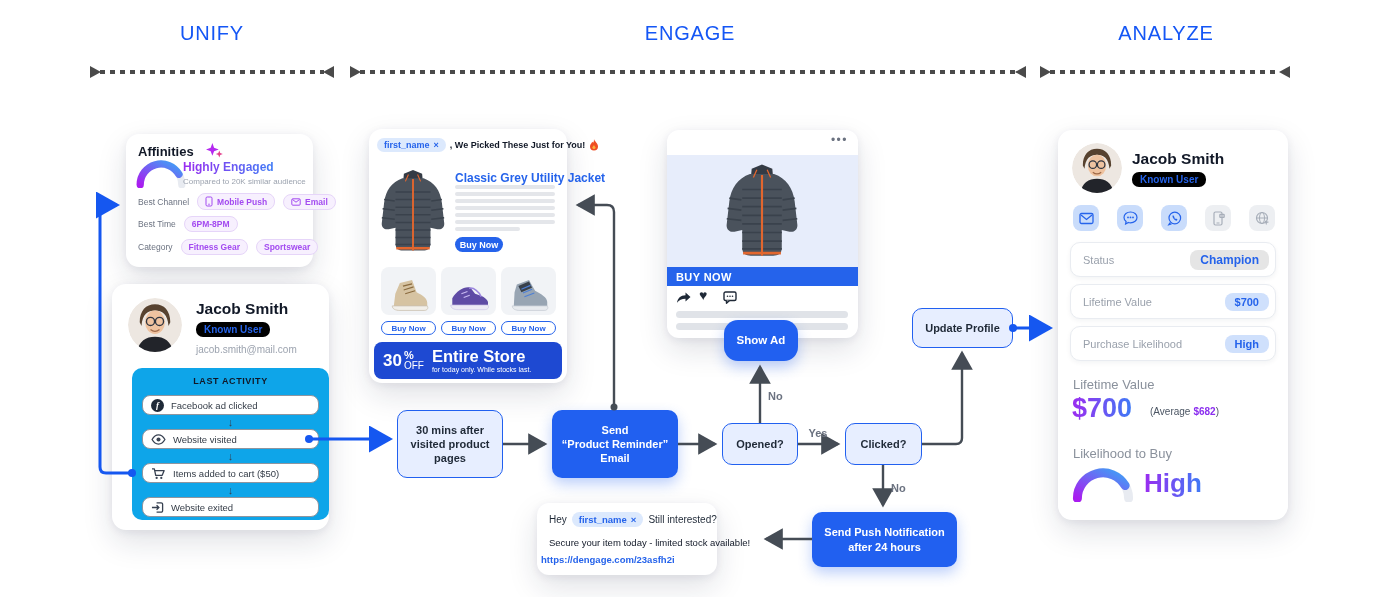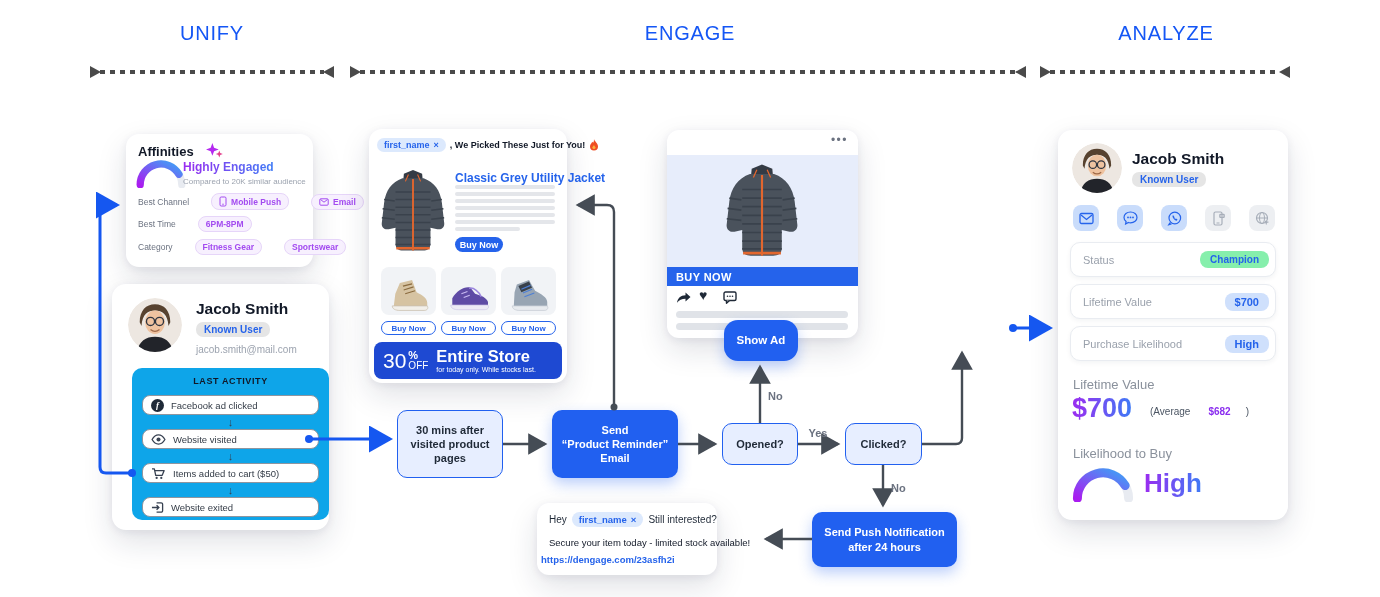--- a/index.html
+++ b/index.html
@@ -5,32 +5,32 @@
 *{margin:0;padding:0;box-sizing:border-box}
 body{font-family:"Liberation Sans","DejaVu Sans",sans-serif;background:#fff}
 #canvas{position:relative;width:1380px;height:597px;background:#fff;overflow:hidden}
 .card{position:absolute;background:#fff;border-radius:13px;box-shadow:0 12px 30px rgba(23,32,64,.13),0 2px 8px rgba(23,32,64,.07);z-index:10}
 .overlay{position:absolute;inset:0;z-index:30;pointer-events:none}
 .stage{position:absolute;font-size:20px;font-weight:400;letter-spacing:.8px;color:#1456F5;text-align:center;width:140px}
 .flow-node{position:absolute;display:flex;flex-direction:column;align-items:center;justify-content:center;text-align:center;border-radius:10px;font-weight:700;z-index:10;line-height:1.3}
 .flow-light{background:#E7EEFF;border:1.6px solid #2160F0;color:#1F2937;font-size:11px}
 .flow-solid{background:#2160F0;color:#fff;font-size:11px;box-shadow:0 6px 14px rgba(33,96,240,.3)}
 .pill{display:inline-flex;align-items:center;gap:4px;border-radius:7px;padding:2px 8px;font-weight:700;white-space:nowrap}
-.pill-blue{background:#e5e5e5;color:#2563EB}
+.pill-blue{background:#000000;color:#2563EB}
 .pill-purple{background:#F7F0FE;border:1px solid #E6D5F9;color:#A34BF0;font-weight:600;font-size:8.5px;padding:2px 7px;border-radius:8px}
 .grad-text{background:linear-gradient(90deg,#9B2CF0,#3E7BF6);-webkit-background-clip:text;background-clip:text;color:transparent}
 .bar{position:absolute;background:#E4E6EA;border-radius:3px}
 .stat-row{position:absolute;display:flex;align-items:center;justify-content:space-between;background:#fff;border:1px solid #E9ECF1;border-radius:10px;padding:0 6px 0 12px;box-shadow:0 2px 5px rgba(23,32,64,.05);left:12px;width:206px;height:35px}
 .stat-label{font-size:11px;color:#9AA1AC}
 .tile{position:absolute;width:26px;height:26px;border-radius:8px;display:flex;align-items:center;justify-content:center}
 .tile.on{background:#C9DCFB;color:#2563EB}
 .tile.off{background:#EDEFF2;color:#A7AEB9}
 .act-row{position:absolute;display:flex;align-items:center;gap:7px;background:#fff;border:1.2px solid #8E959F;border-radius:8px;height:20px;padding:0 8px;font-size:9.5px;color:#333B46;width:177px;left:10px}
 .step-arrow{position:absolute;width:177px;left:10px;text-align:center;font-size:11px;color:#374151;line-height:13px}
-.aff-row{position:absolute;left:12px;display:flex;align-items:center;gap:22px}
+.aff-row{position:absolute;left:12px;display:flex;align-items:center;gap:8px}
 .aff-label{font-size:8.5px;color:#6B7280;white-space:nowrap}
 .fbic{width:13px;height:13px;border-radius:50%;background:#1F2937;color:#fff;display:inline-flex;align-items:center;justify-content:center;font-size:9px;font-weight:700;font-family:"Liberation Serif",serif;font-style:italic;flex:0 0 auto}
 .outline-cta{position:absolute;top:192px;width:55px;height:14px;border:1.3px solid #2563EB;border-radius:8px;color:#2563EB;font-size:8px;font-weight:700;display:flex;align-items:center;justify-content:center;background:#fff}
 .shoe-tile{position:absolute;top:138px;width:55px;height:48px;background:#F1F3F6;border-radius:8px;display:flex;align-items:flex-end;justify-content:center}
 .hdr-pill{display:inline-flex;align-items:center;gap:4px;background:#DCE9FD;color:#2563EB;border-radius:8px;padding:2px 7px;font-size:9px;font-weight:700;white-space:nowrap}
 .gray-h{position:absolute;font-size:13px;color:#8A919C}
 .avg-txt{font-size:10px;color:#4B5563}
 .avg-val{font-size:10px;color:#8B2EEF;font-weight:700}
 </style>
 </head>
@@ -165,21 +165,21 @@
       </div>
     <div class="shoe-tile" style="left:132px">
         <svg width="46" height="38" viewBox="0 0 60 50">
           <use href="#shoe-gray"></use>
         </svg>
       </div>
     <div class="outline-cta" style="left:12px">Buy Now</div>
     <div class="outline-cta" style="left:72px">Buy Now</div>
     <div class="outline-cta" style="left:132px">Buy Now</div>
     <div style="position:absolute;left:5px;top:213px;width:188px;height:37px;border-radius:8px;background:#1E49D2;display:flex;align-items:center;padding:0 9px;color:#fff">
-      <span style="font-size:21px;font-weight:400;line-height:1">30</span>
+      <span style="font-size:17px;font-weight:700;line-height:1">30</span>
       <span style="display:flex;flex-direction:column;margin-left:2px;line-height:1">
         <span style="font-size:11px;font-weight:800">%</span>
         <span style="font-size:10px;font-weight:400">OFF</span>
       </span>
       <span style="display:flex;flex-direction:column;margin-left:8px;line-height:1.15">
         <span style="font-size:16.5px;font-weight:800;white-space:nowrap">Entire Store</span>
         <span style="font-size:7px;white-space:nowrap">for today only. While stocks last.</span>
       </span>
     </div>
   </div>
@@ -210,20 +210,21 @@
   </div>
 
   <div class="flow-node flow-light" style="left:397px;top:410px;width:106px;height:68px;padding:0 8px">30 mins after visited product pages</div>
   <div class="flow-node flow-solid" style="left:552px;top:410px;width:126px;height:68px">
     <span>Send</span>
     <span>“Product Reminder”</span>
     <span>Email</span>
   </div>
   <div class="flow-node flow-light" style="left:722px;top:423px;width:76px;height:42px">Opened?</div>
   <div class="flow-node flow-light" style="left:845px;top:423px;width:77px;height:42px">Clicked?</div>
+  <div class="flow-node flow-light" style="left:912px;top:308px;width:101px;height:40px">Update Profile</div>
   <div class="flow-node flow-solid" style="left:724px;top:320px;width:74px;height:41px;z-index:15;font-size:11.5px;border-radius:14px">Show Ad</div>
   <div class="flow-node flow-solid" style="left:812px;top:512px;width:145px;height:55px;padding:0 10px">Send Push Notification after 24 hours</div>
 
   <div class="card" style="left:537px;top:503px;width:180px;height:72px;border-radius:12px;z-index:12">
     <div style="position:absolute;left:12px;top:9px;display:flex;align-items:center;gap:5px">
       <span style="font-size:10px;color:#1F2937">Hey</span>
       <span class="hdr-pill" style="font-size:9.5px">
           <span>first_name</span>
           <span style="cursor:pointer">×</span>
         </span>
@@ -273,33 +274,33 @@
     <div class="tile off" style="left:191px;top:75px">
         <svg width="15" height="15" viewBox="0 0 15 15">
           <circle cx="7" cy="7" r="5.5" fill="none" stroke="currentColor" stroke-width="1.2"></circle>
           <ellipse cx="7" cy="7" rx="2.5" ry="5.5" fill="none" stroke="currentColor" stroke-width="1"></ellipse>
           <path d="M1.7,7 H12.3" stroke="currentColor" stroke-width="1"></path>
           <path d="M9.5,9.5 L14.2,11 L12,11.9 L11.2,14.2 Z" fill="currentColor"></path>
         </svg>
       </div>
     <div class="stat-row" style="top:112px">
       <span class="stat-label">Status</span>
-      <span class="pill pill-blue" style="font-size:10px;border-radius:8px;padding:3px 10px;background:#86efac">Champion</span>
+      <span class="pill pill-blue" style="font-size:12px;border-radius:8px;padding:3px 10px;background:#e5e5e5">Champion</span>
     </div>
     <div class="stat-row" style="top:154px">
       <span class="stat-label">Lifetime Value</span>
       <span class="pill pill-blue" style="font-size:11px;border-radius:8px;padding:3px 10px;background:#CFE0FC">$700</span>
     </div>
     <div class="stat-row" style="top:196px">
       <span class="stat-label">Purchase Likelihood</span>
       <span class="pill pill-blue" style="font-size:11px;border-radius:8px;padding:3px 10px;background:#CFE0FC">High</span>
     </div>
     <div class="gray-h" style="left:15px;top:247px">Lifetime Value</div>
     <div class="grad-text" style="position:absolute;left:14px;top:263px;font-size:27px;font-weight:800">$700</div>
-    <div style="position:absolute;left:92px;top:276px;display:flex;gap:18px;align-items:center">
+    <div style="position:absolute;left:92px;top:276px;display:flex;gap:3px;align-items:center">
       <span class="avg-txt">(Average</span>
       <span class="avg-val">$682</span>
       <span class="avg-txt" style="margin-left:-3px">)</span>
     </div>
     <div class="gray-h" style="left:15px;top:316px">Likelihood to Buy</div>
     <svg style="position:absolute;left:13px;top:336px" width="64" height="36" viewBox="0 0 100 55">
       <defs>
           <linearGradient id="gg2" x1="0" y1="1" x2="1" y2="0">
             <stop offset="0" stop-color="#A91DF0"></stop>
             <stop offset="1" stop-color="#3FA0F6"></stop>

